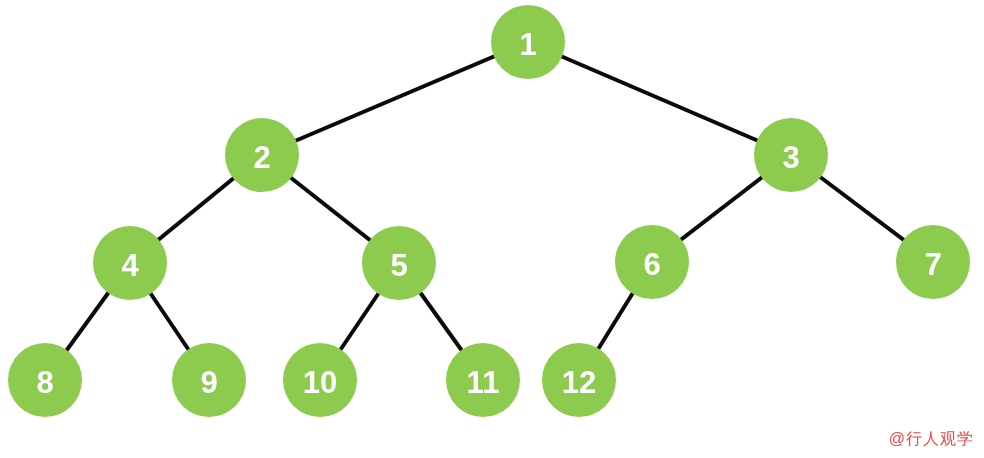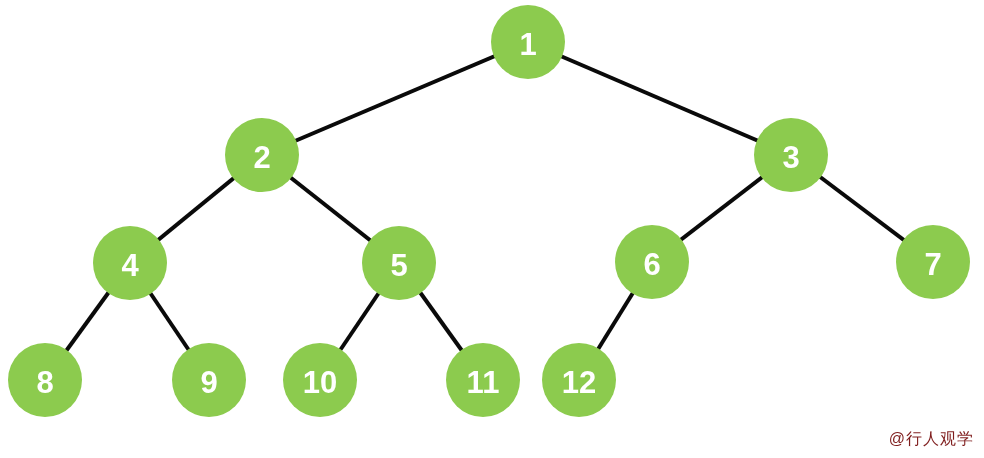--- a/index.html
+++ b/index.html
@@ -92,14 +92,14 @@
       </g>
       <g>
         <circle cx="483" cy="380" r="37" fill="#8ccb4e"></circle>
         <text x="483" y="380" text-anchor="middle" dominant-baseline="central" dy="2" fill="#ffffff" class="node-label">11</text>
       </g>
       <g>
         <circle cx="579" cy="380" r="37" fill="#8ccb4e"></circle>
         <text x="579" y="380" text-anchor="middle" dominant-baseline="central" dy="2" fill="#ffffff" class="node-label">12</text>
       </g>
     </svg>
-  <div class="watermark" style="color: #7f1d1d;">@行人观学</div>
+  <div class="watermark" style="color: #ef4444;">@行人观学</div>
 </div>
 
 </body></html>

